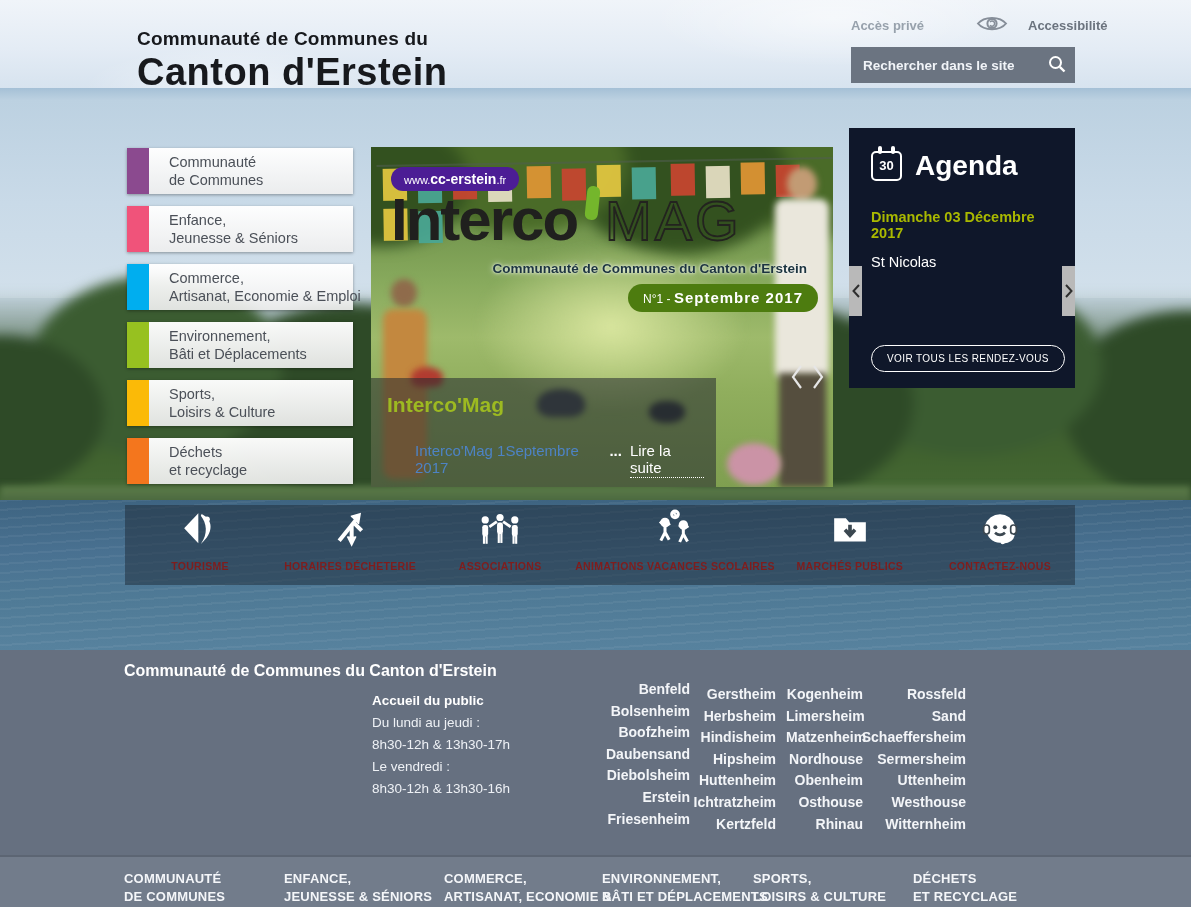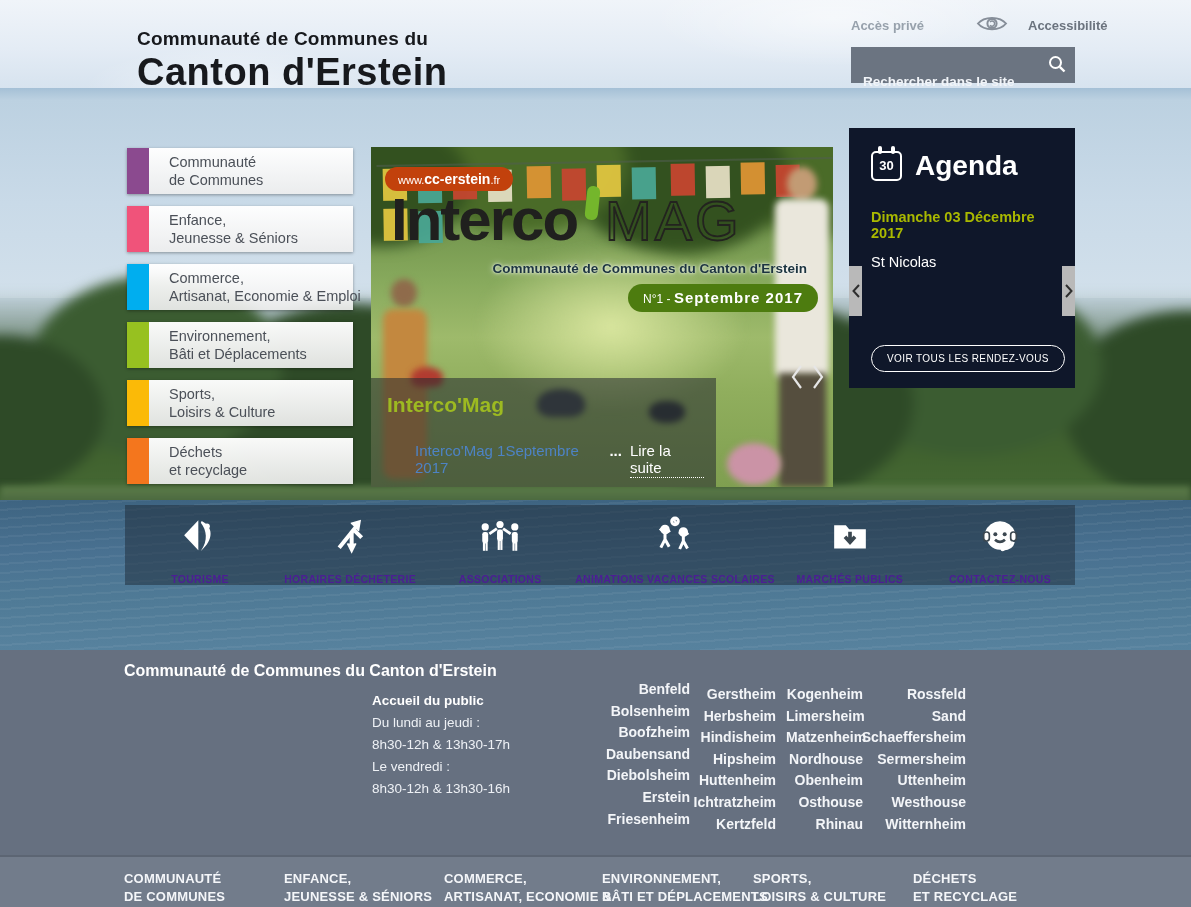--- a/index.html
+++ b/index.html
@@ -21,21 +21,20 @@
   .site-title .l1 { font-size:19px; font-weight:700; letter-spacing:.2px; }
   .site-title .l2 { font-size:38px; font-weight:700; letter-spacing:.5px; margin-top:1px; }
   .acces-prive { position:absolute; left:851px; top:18px; font-size:13px; font-weight:600; color:#97a1ac; cursor:pointer; }
   .accessibility { position:absolute; left:976px; top:13px; display:flex; align-items:center; gap:20px; cursor:pointer; }
   .accessibility .lbl { font-size:13px; font-weight:600; color:#6b737e; }
   .search-box { position:absolute; left:851px; top:47px; width:224px; height:36px; background:#6b7481; }
   .search-box input {
     width:100%; height:100%; border:none; background:transparent; outline:none;
     padding:0 36px 0 12px; color:#fff; font-size:13.5px; font-weight:700;
     font-family:"Liberation Sans",sans-serif;
-    margin-top:16px;
   }
   .search-box input::placeholder { color:#f1f4f8; opacity:1; }
   .search-btn { position:absolute; right:6px; top:7px; width:24px; height:22px; background:none; border:none; cursor:pointer; }
   
   .scene { position:absolute; top:88px; left:0; width:1191px; height:562px; overflow:hidden; }
   .sky { position:absolute; top:0; left:0; right:0; height:210px;
     background:linear-gradient(180deg,#a5c0d6 0,#bcd1e1 12px,#c9dae8 55%,#d2e0eb 100%); }
   .trees { position:absolute; top:128px; left:-50px; right:-50px; height:340px; filter:blur(6px);
     background:
       radial-gradient(170px 130px at 4% 58%, #2e4a27 58%, transparent 62%),
@@ -88,21 +87,21 @@
   .fig { position:absolute; filter:blur(3px); }
   .fig-orange { left:12px; top:162px; width:44px; height:170px; background:#c3883f; border-radius:10px; }
   .fig-orange-head { left:20px; top:132px; width:26px; height:28px; background:#8f6b4b; border-radius:50%; }
   .kid1-cap { left:40px; top:220px; width:32px; height:20px; background:#b23b30; border-radius:50% 50% 30% 30%; }
   .kid2-cap { left:166px; top:242px; width:48px; height:28px; background:#3c4347; border-radius:50% 50% 35% 35%; }
   .kid3-hat { left:278px; top:254px; width:36px; height:22px; background:#2c3134; border-radius:45%; }
   .stand-head { left:416px; top:20px; width:30px; height:34px; background:#c29b74; border-radius:50%; }
   .stand-shirt { left:404px; top:52px; width:54px; height:180px; background:#eae7dc; border-radius:9px; }
   .stand-pants { left:408px; top:226px; width:47px; height:114px; background:#554e3e; }
   .pink-hat { left:356px; top:296px; width:54px; height:42px; background:#cb93a6; border-radius:50%; }
-  .url-pill { position:absolute; left:14px; top:20px; background:#c2410c; color:#fff;
+  .url-pill { position:absolute; left:20px; top:20px; background:#4c1d95; color:#fff;
     border-radius:15px; padding:4px 13px; font-size:11px; }
   .url-pill b { font-size:14px; }
   .logo { position:absolute; left:20px; top:38px; white-space:nowrap; }
   .logo .interco { font-size:60px; font-weight:800; color:#20201e; letter-spacing:-2px; }
   .logo .apos { display:inline-block; width:13px; height:34px; background:#74b62c;
     border-radius:6px; transform:rotate(6deg); margin:0 6px 0 9px; vertical-align:20px; }
   .logo .mag { font-size:56px; font-weight:400; letter-spacing:3px;
     color:transparent; -webkit-text-stroke:1.8px #23231f; }
   .subtitle { position:absolute; right:26px; top:114px; font-size:13.5px; font-weight:700; color:#1c3440;
     text-shadow:0 0 3px rgba(255,255,255,.95), 0 0 7px rgba(255,255,255,.75); }
@@ -131,22 +130,22 @@
   .agenda-event { margin:13px 22px 0; font-size:14.5px; cursor:pointer; }
   .agenda-btn { position:absolute; left:22px; bottom:16px; background:transparent; border:1.5px solid #fff;
     border-radius:15px; padding:7px 15px; font-size:10px; letter-spacing:.4px; color:#fff; cursor:pointer;
     font-family:"Liberation Sans",sans-serif; }
   .agenda-prev, .agenda-next { position:absolute; top:138px; width:13px; height:50px; background:#b9b9b9;
     display:flex; align-items:center; justify-content:center; cursor:pointer; }
   .agenda-prev { left:0; } .agenda-next { right:0; }
   
   .quicklinks { position:absolute; left:125px; top:505px; width:950px; height:80px;
     background:rgba(30,44,57,.52); display:flex; }
-  .ql { flex:1; display:flex; flex-direction:column; align-items:center; justify-content:flex-end;
-    gap:13px; color:#4c1d95; cursor:pointer; padding-top:4px; }
+  .ql { flex:1; display:flex; flex-direction:column; align-items:center; justify-content:flex-start;
+    gap:7px; color:#7f1d1d; cursor:pointer; padding-top:4px; }
   .ql-label { font-size:10.5px; font-weight:700; letter-spacing:.3px; white-space:nowrap; }
   
   .footer { position:absolute; left:0; top:650px; width:1191px; height:207px; background:#667080; color:#eef1f5; }
   .f-title { position:absolute; left:124px; top:12px; font-size:16px; font-weight:700; color:#fff; }
   .f-addr { position:absolute; left:130px; top:40px; font-size:13.5px; line-height:22px; }
   .f-hours { position:absolute; left:372px; top:40px; font-size:13.5px; line-height:22px; }
   .fb { font-weight:700; color:#fff; }
   .f-email { cursor:pointer; }
   .f-col { position:absolute; text-align:right; font-size:14px; font-weight:700; line-height:21.6px; color:#f3f5f8; }
   .f-col span { display:block; cursor:pointer; }

